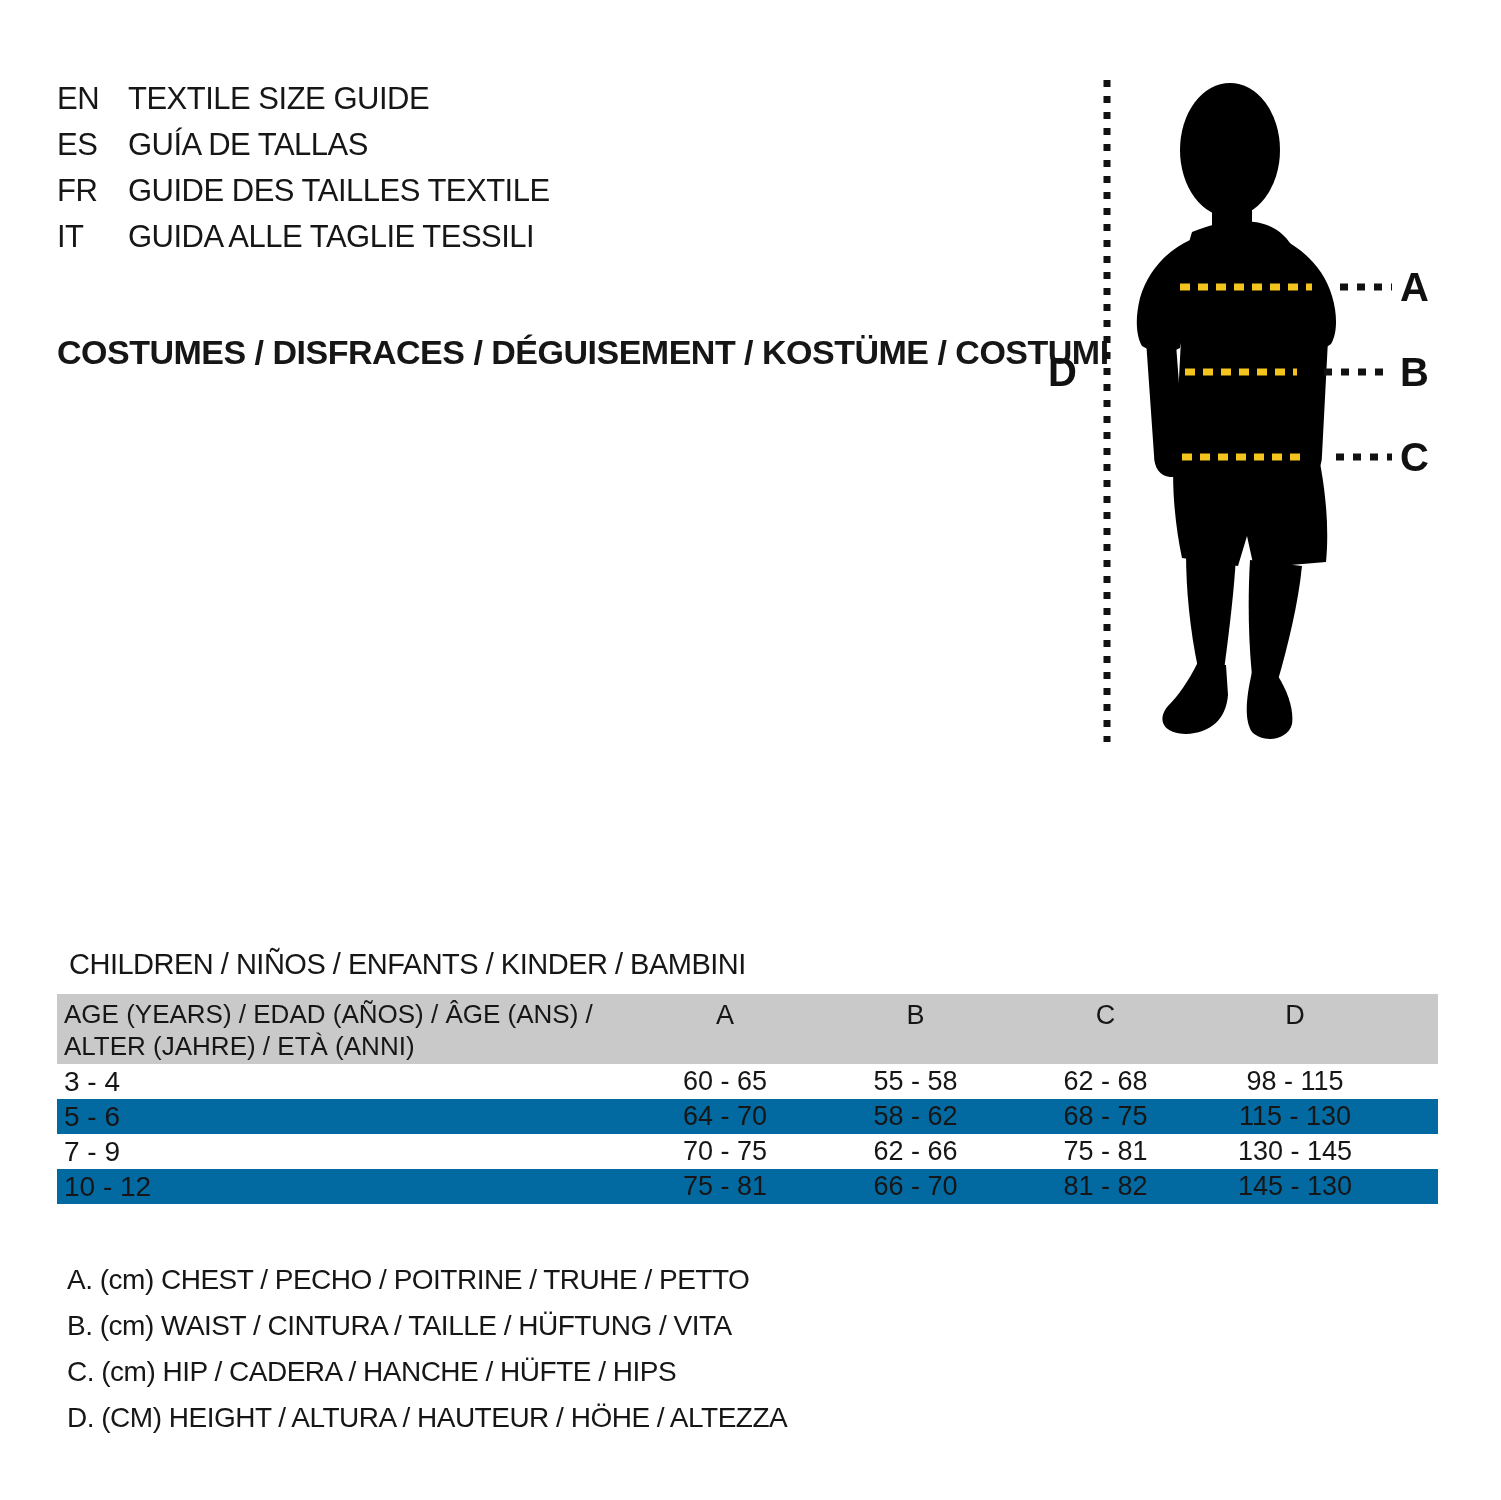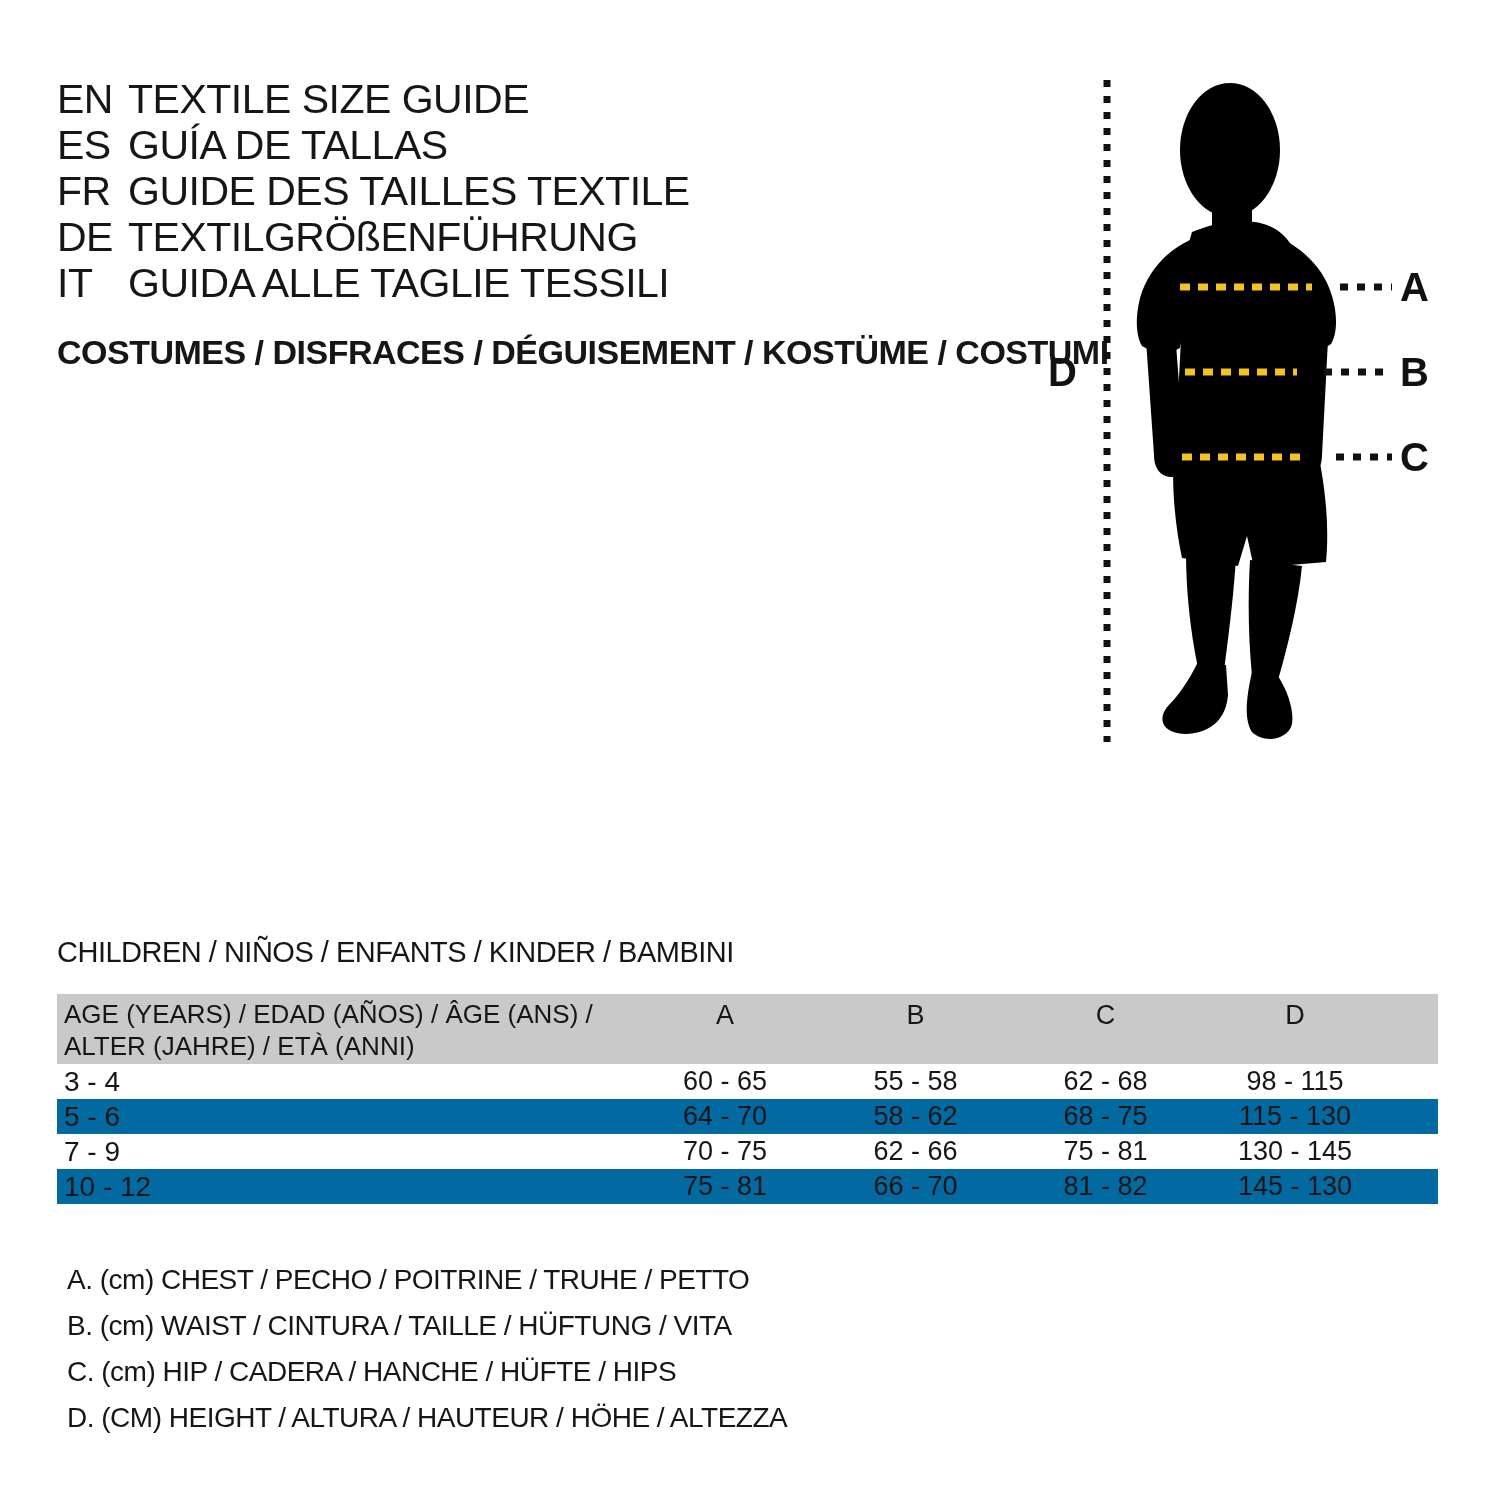--- a/index.html
+++ b/index.html
@@ -2,35 +2,35 @@
 <html><head>
 <meta charset="utf-8">
 <style>
   html,body{margin:0;padding:0;background:#ffffff;}
   .page{
     position:relative;width:1501px;height:1500px;background:#ffffff;
     font-family:"Liberation Sans",sans-serif;color:#161616;overflow:hidden;
   }
   
   .lang-list{position:absolute;left:57px;top:76px;}
-  .lang-row{display:flex;height:46px;line-height:46px;font-size:41px;letter-spacing:-0.5px;}
+  .lang-row{display:flex;height:46px;line-height:46px;font-size:31px;letter-spacing:-0.5px;}
   .lang-code{width:71px;flex:0 0 71px;}
   .lang-label{white-space:nowrap;}
   
   .headline{
     position:absolute;left:57px;top:333px;margin:0;
     font-size:34px;font-weight:700;letter-spacing:-0.5px;white-space:nowrap;
   }
   
   .figure{position:absolute;left:1040px;top:70px;width:430px;height:690px;}
   .figure svg{display:block;width:430px;height:690px;}
   .measure-label{font-family:"Liberation Sans",sans-serif;font-size:40px;font-weight:700;fill:#111111;}
   
   .section-title{
-    position:absolute;left:57px;top:936px;margin:0;
+    position:absolute;left:57px;top:936px;margin:12px;
     font-size:29px;font-weight:400;letter-spacing:-0.5px;white-space:nowrap;
   }
   
   .size-table{
     position:absolute;left:57px;top:994px;width:1381px;
     display:grid;grid-template-columns:570px 196px 185px 195px 184px 51px;
     font-size:27px;
   }
   .th{background:#c9c9c9;height:70px;box-sizing:border-box;}
   .th.age{padding:4px 0 0 7px;font-size:26px;line-height:32px;text-align:left;}
@@ -53,24 +53,20 @@
       <span class="lang-code">EN</span>
       <span class="lang-label">TEXTILE SIZE GUIDE</span>
     </div>
     <div class="lang-row">
       <span class="lang-code">ES</span>
       <span class="lang-label">GUÍA DE TALLAS</span>
     </div>
     <div class="lang-row">
       <span class="lang-code">FR</span>
       <span class="lang-label">GUIDE DES TAILLES TEXTILE</span>
-    </div>
-    <div class="lang-row">
-      <span class="lang-code">DE</span>
-      <span class="lang-label">TEXTILGRÖßENFÜHRUNG</span>
     </div>
     <div class="lang-row">
       <span class="lang-code">IT</span>
       <span class="lang-label">GUIDA ALLE TAGLIE TESSILI</span>
     </div>
   </section>
 
   <h1 class="headline">COSTUMES / DISFRACES / DÉGUISEMENT / KOSTÜME / COSTUMI</h1>
 
   <div class="figure">

